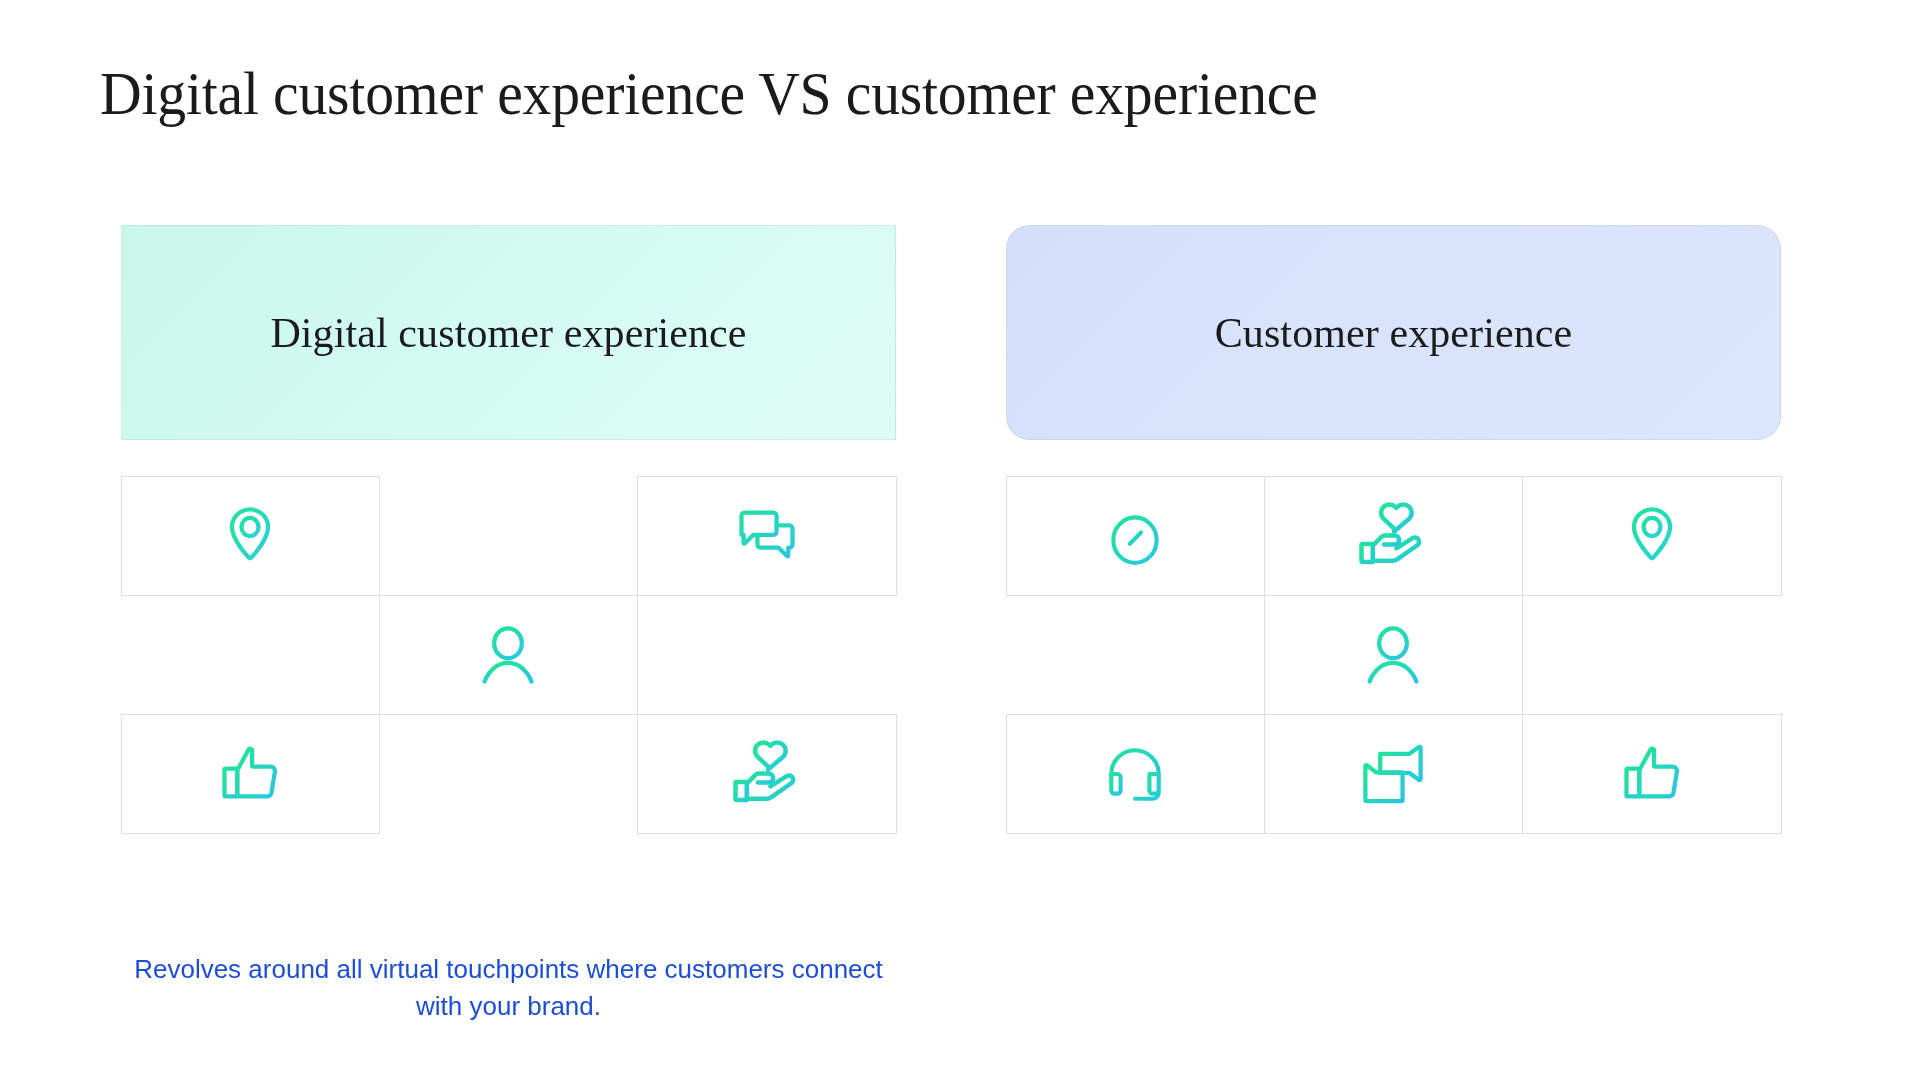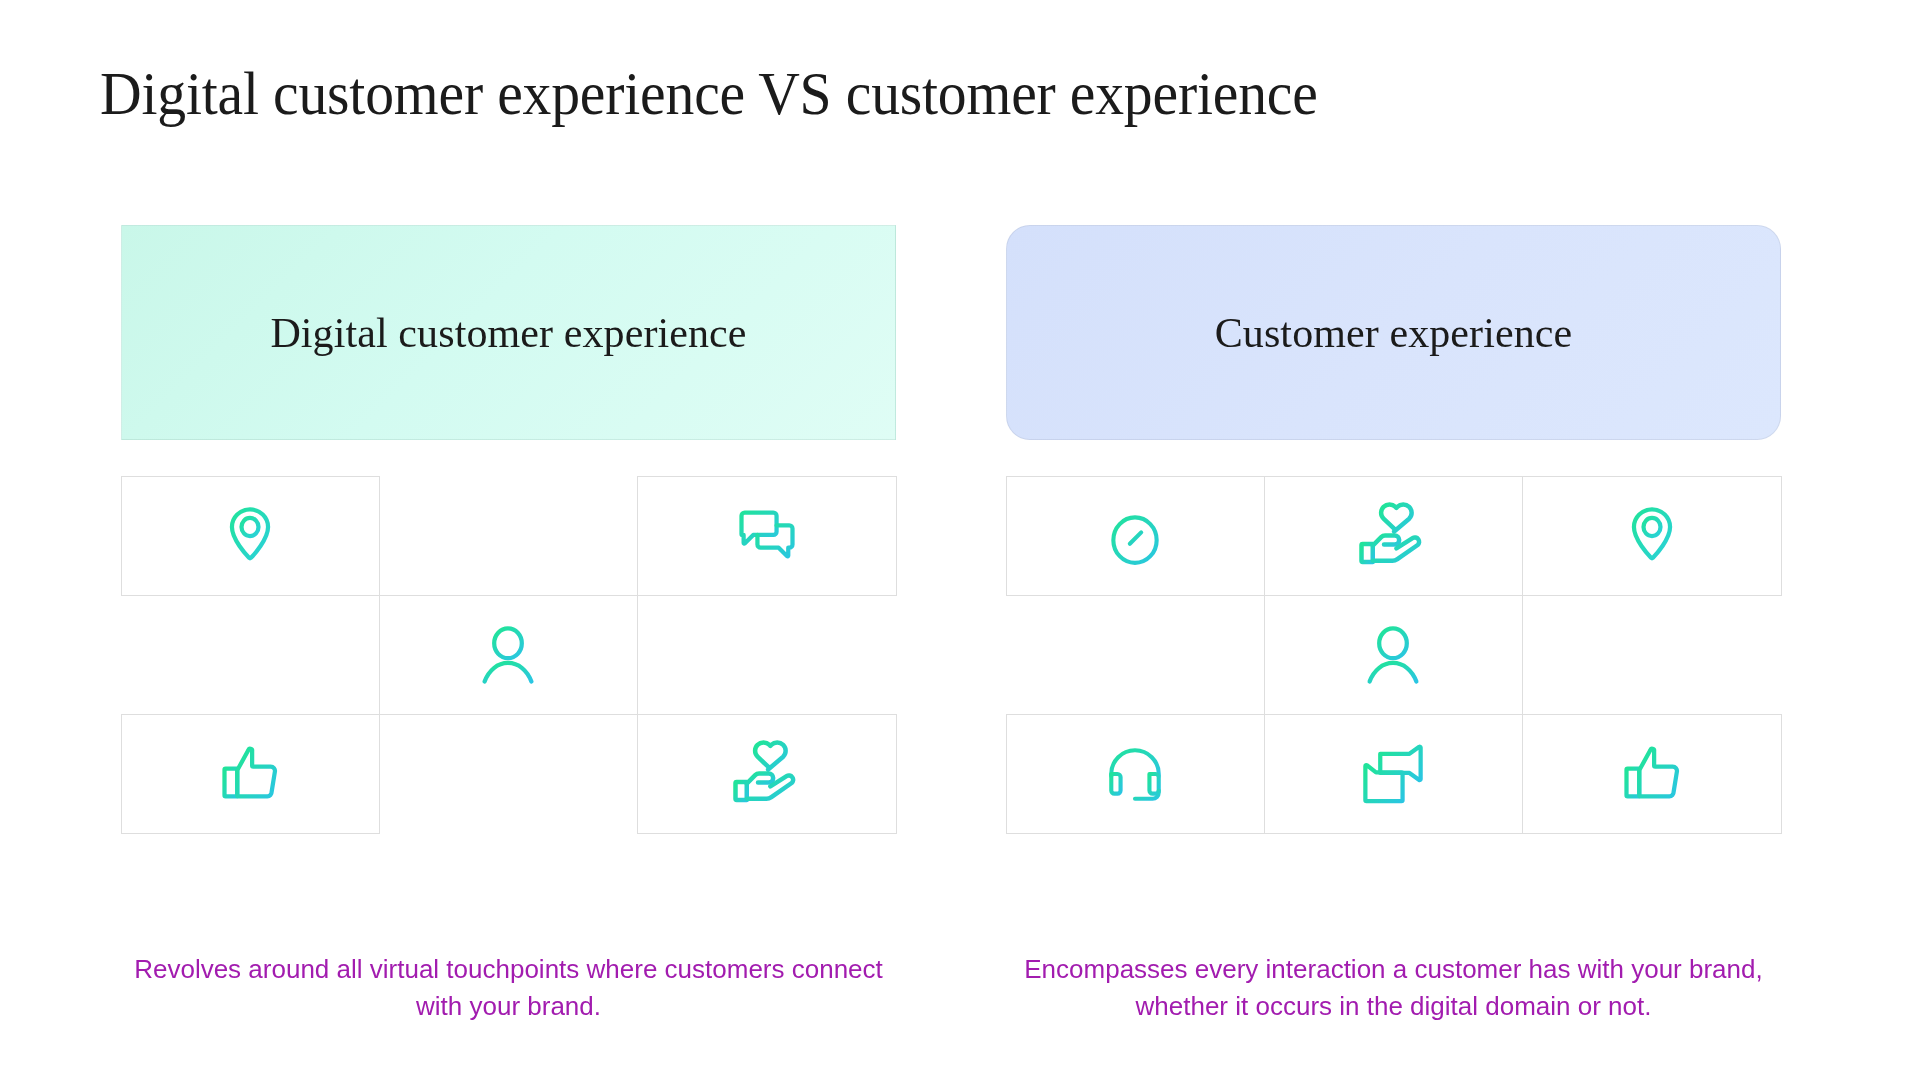--- a/index.html
+++ b/index.html
@@ -92,21 +92,21 @@
   .grid-cell svg { display: block; }
 
   
   .caption {
     margin-top: 118px;
     width: 760px;
     text-align: center;
     font-family: "Liberation Sans", sans-serif;
     font-size: 26px;
     line-height: 1.42;
-    color: #a21caf;
+    color: #1d4ed8;
   }
 </style>
 </head>
 <body>
 
 <div class="slide">
 
   <div class="page-title">Digital customer experience VS customer experience</div>
 
   <div class="columns">
@@ -329,17 +329,16 @@
               </linearGradient>
                 </defs>
               <path d="M9 27h11v26H9a1 1 0 0 1-1-1V28a1 1 0 0 1 1-1z" stroke="url(#gR7)" stroke-width="4" stroke-linejoin="round"></path>
               <path d="M20 28.5 30.5 9.5A1.8 1.8 0 0 1 34 10.3V24a1 1 0 0 0 1 1h16.5a4 4 0 0 1 3.95 4.63l-3.1 19.2A4 4 0 0 1 48.4 53H21a1 1 0 0 1-1-1z" stroke="url(#gR7)" stroke-width="4" stroke-linejoin="round"></path>
             </svg>
           </span>
         </div>
 
       </div>
 
-      <div class="caption">Encompasses every interaction a customer has with your brand, whether it occurs in the digital domain or not.</div>
     </div>
 
   </div>
 </div>
 
 </body></html>

